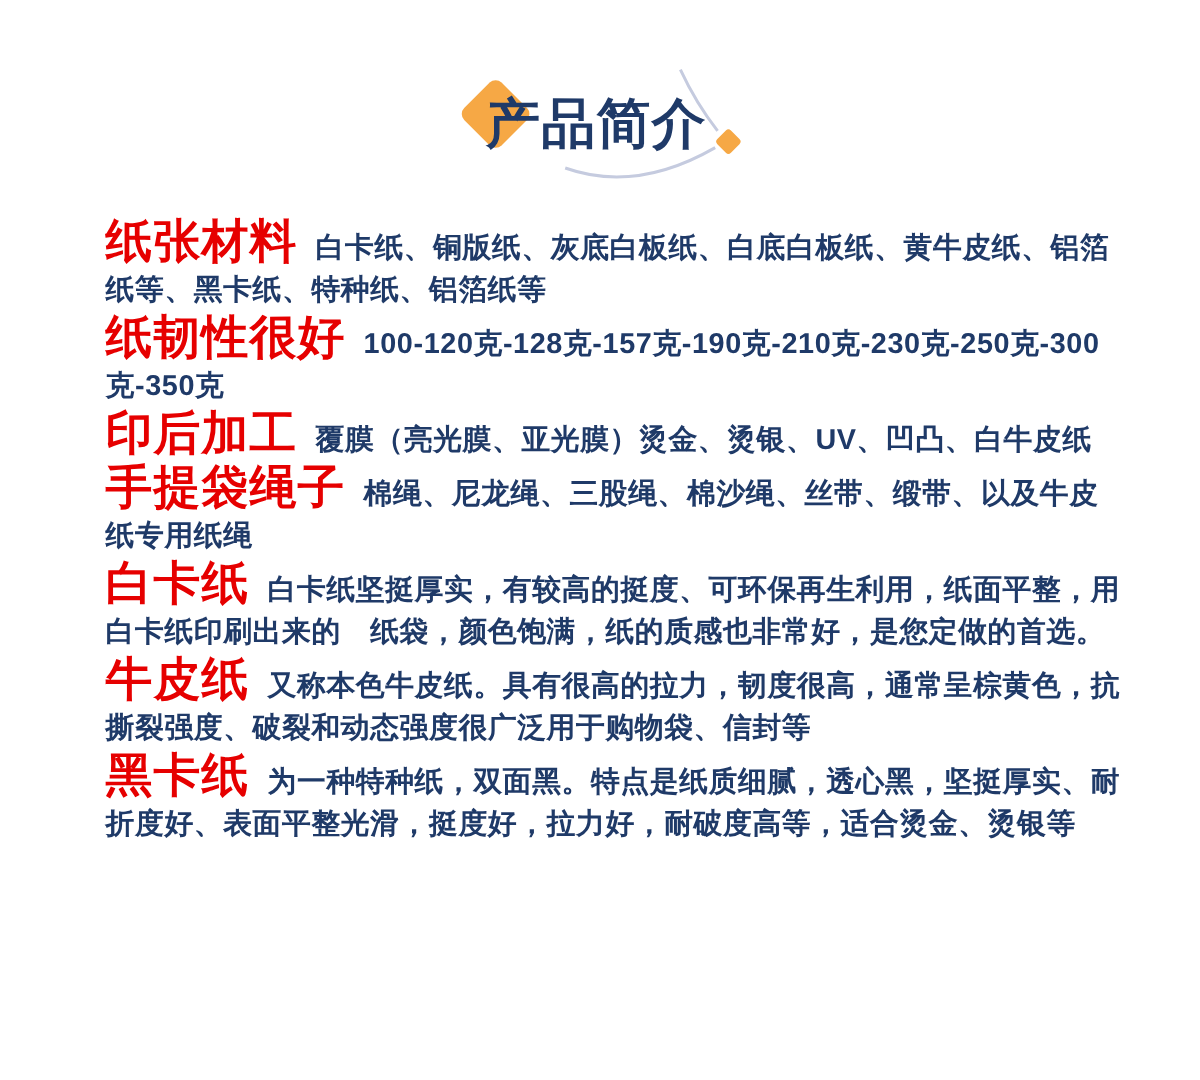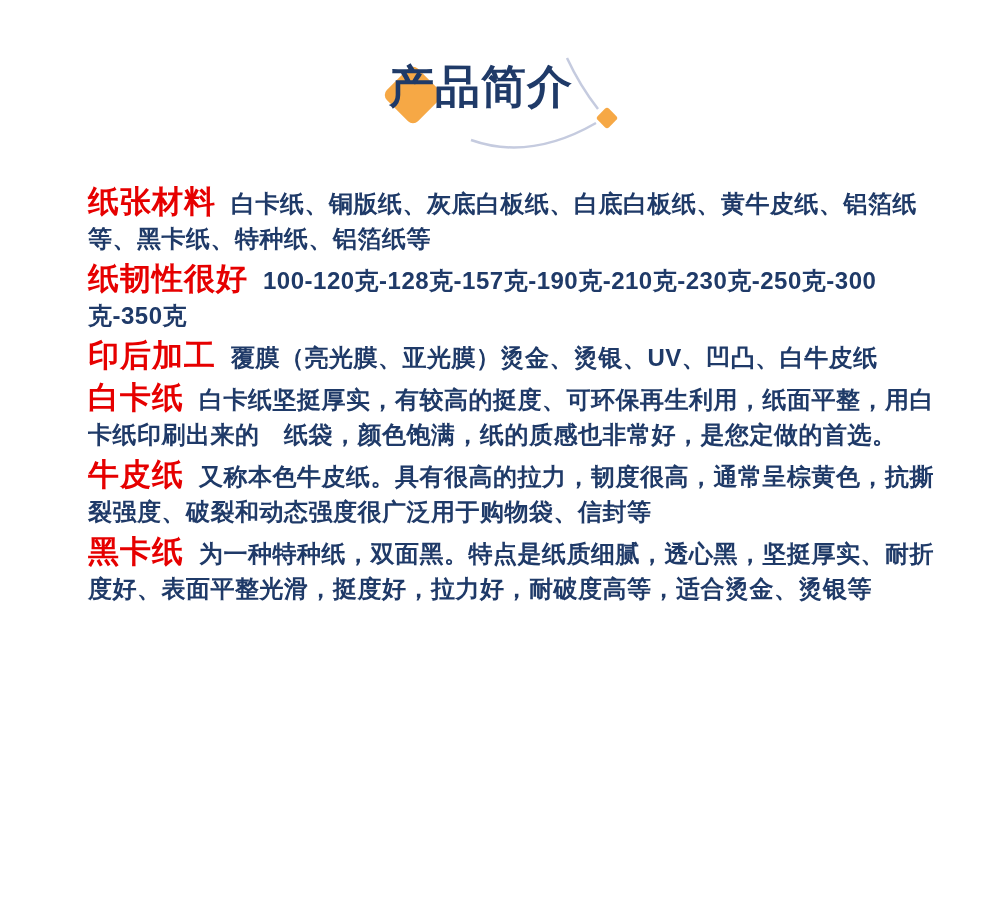--- a/index.html
+++ b/index.html
@@ -8,35 +8,35 @@
     background:#ffffff;
     font-family:"Liberation Sans","DejaVu Sans",sans-serif;
     overflow:hidden;
   }
   .page{position:relative;width:1000px;height:900px;}
 
   
   .header{position:relative;width:1000px;height:172px;}
   .header svg{position:absolute;left:0;top:0;}
   .page-title{
-    position:absolute;left:389px;top:64px;margin:0;
+    position:absolute;left:389px;top:64px;margin:16px;
     font-size:45px;font-weight:bold;letter-spacing:1px;
     color:#1f3a68;line-height:1.0;
   }
 
   
   .content{margin:12px 60px 0 88px;width:850px;}
   p.section{
     margin:0 0 5px 0;
     font-size:24px;line-height:35px;letter-spacing:.5px;
     font-weight:bold;color:#1f3a68;
     text-align:left;
   }
   p.section .h{
-    font-size:31px;color:#e60000;letter-spacing:1px;
+    font-size:39px;color:#e60000;letter-spacing:1px;
     margin-right:15px;white-space:nowrap;
   }
 </style>
 </head>
 <body>
 
 <div class="page">
 
   <div class="header">
     <svg width="1000" height="172" viewBox="0 0 1000 172">
@@ -49,20 +49,21 @@
   </div>
 
   <div class="content">
 
     <p class="section"><span class="h">纸张材料</span><span>白卡纸、铜版纸、灰底白板纸、白底白板纸、黄牛皮纸、铝箔纸等、黑卡纸、特种纸、铝箔纸等</span></p>
 
     <p class="section"><span class="h">纸韧性很好</span><span>100-120克-128克-157克-190克-210克-230克-250克-300克-350克</span></p>
 
     <p class="section"><span class="h">印后加工</span><span>覆膜（亮光膜、亚光膜）烫金、烫银、UV、凹凸、白牛皮纸</span></p>
 
+    <p class="section"><span class="h">手提袋绳子</span><span>棉绳、尼龙绳、三股绳、棉沙绳、丝带、缎带、以及牛皮纸专用纸绳</span></p>
 
     <p class="section"><span class="h">白卡纸</span><span>白卡纸坚挺厚实，有较高的挺度、可环保再生利用，纸面平整，用白卡纸印刷出来的　纸袋，颜色饱满，纸的质感也非常好，是您定做的首选。</span></p>
 
 
 
     <p class="section"><span class="h">牛皮纸</span><span>又称本色牛皮纸。具有很高的拉力，韧度很高，通常呈棕黄色，抗撕裂强度、破裂和动态强度很广泛用于购物袋、信封等</span></p>
 
     <p class="section"><span class="h">黑卡纸</span><span>为一种特种纸，双面黑。特点是纸质细腻，透心黑，坚挺厚实、耐折度好、表面平整光滑，挺度好，拉力好，耐破度高等，适合烫金、烫银等</span></p>
 
   </div>

